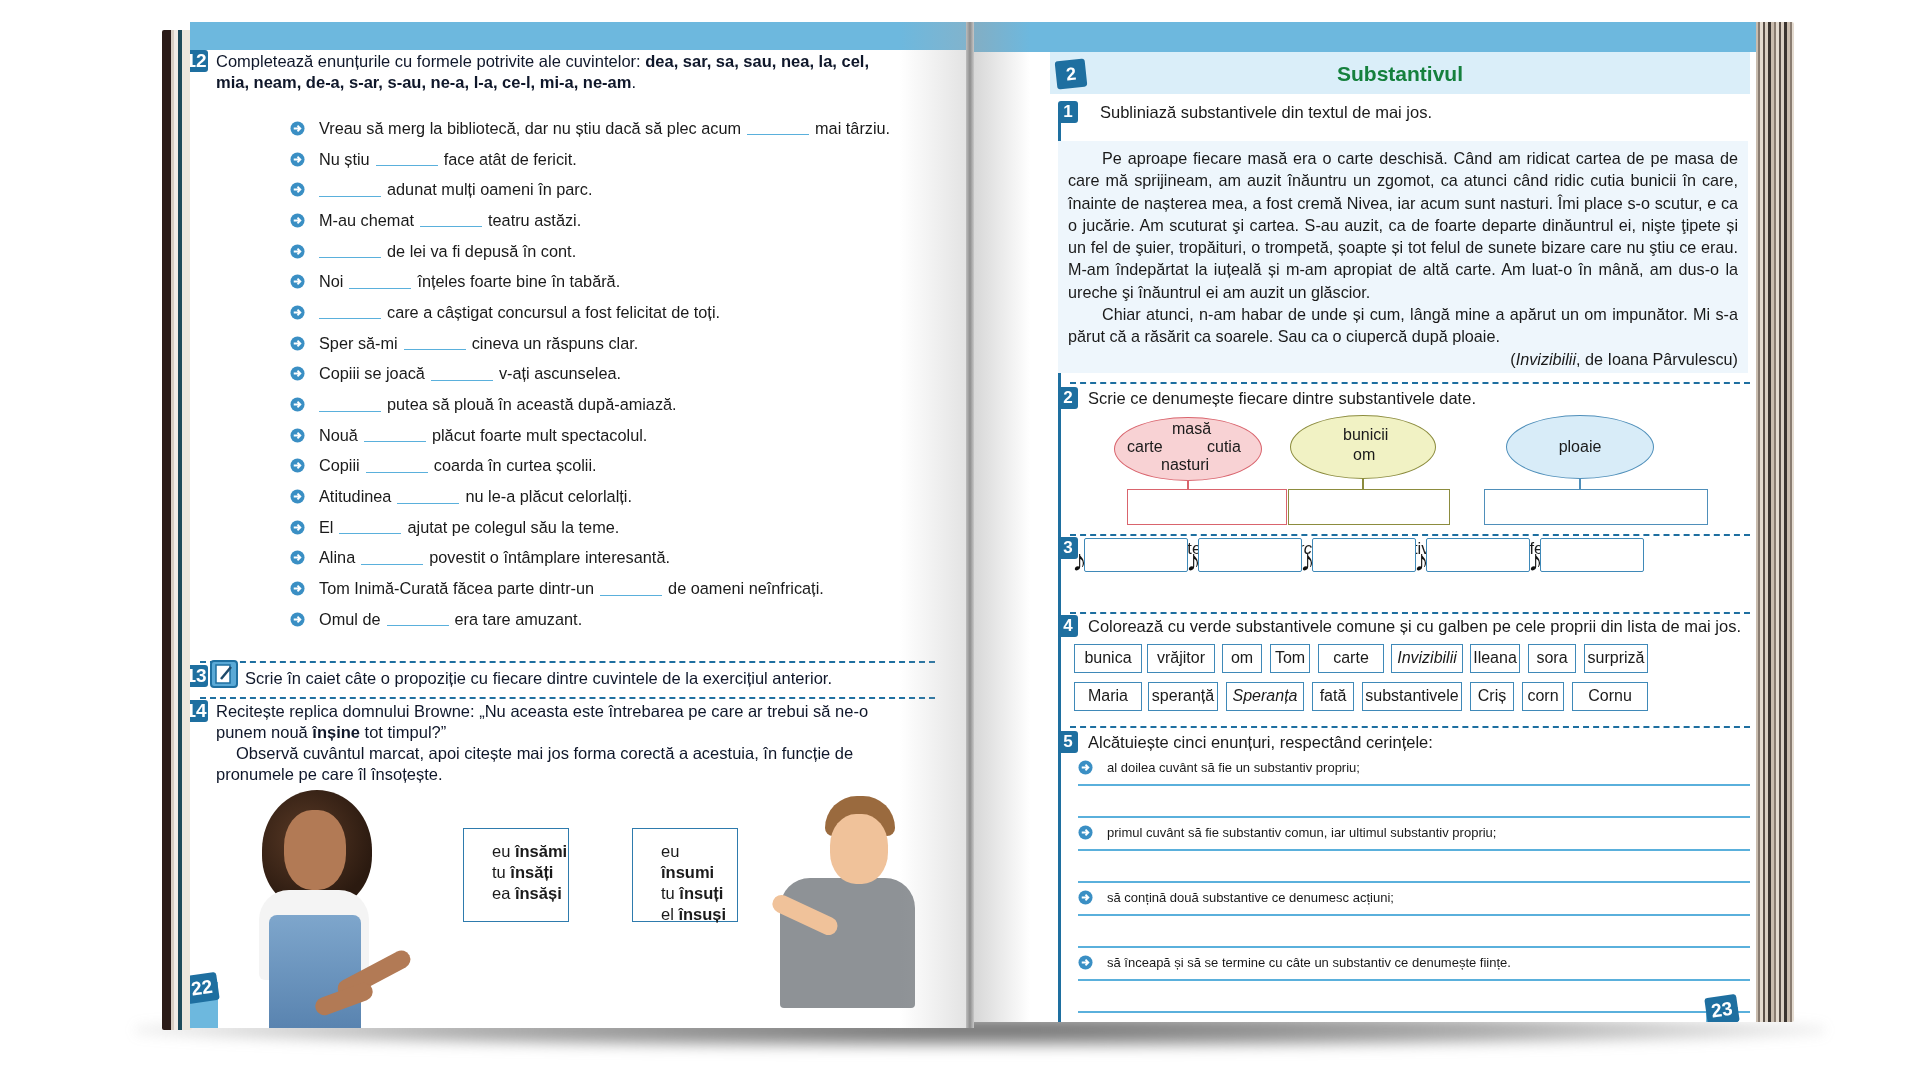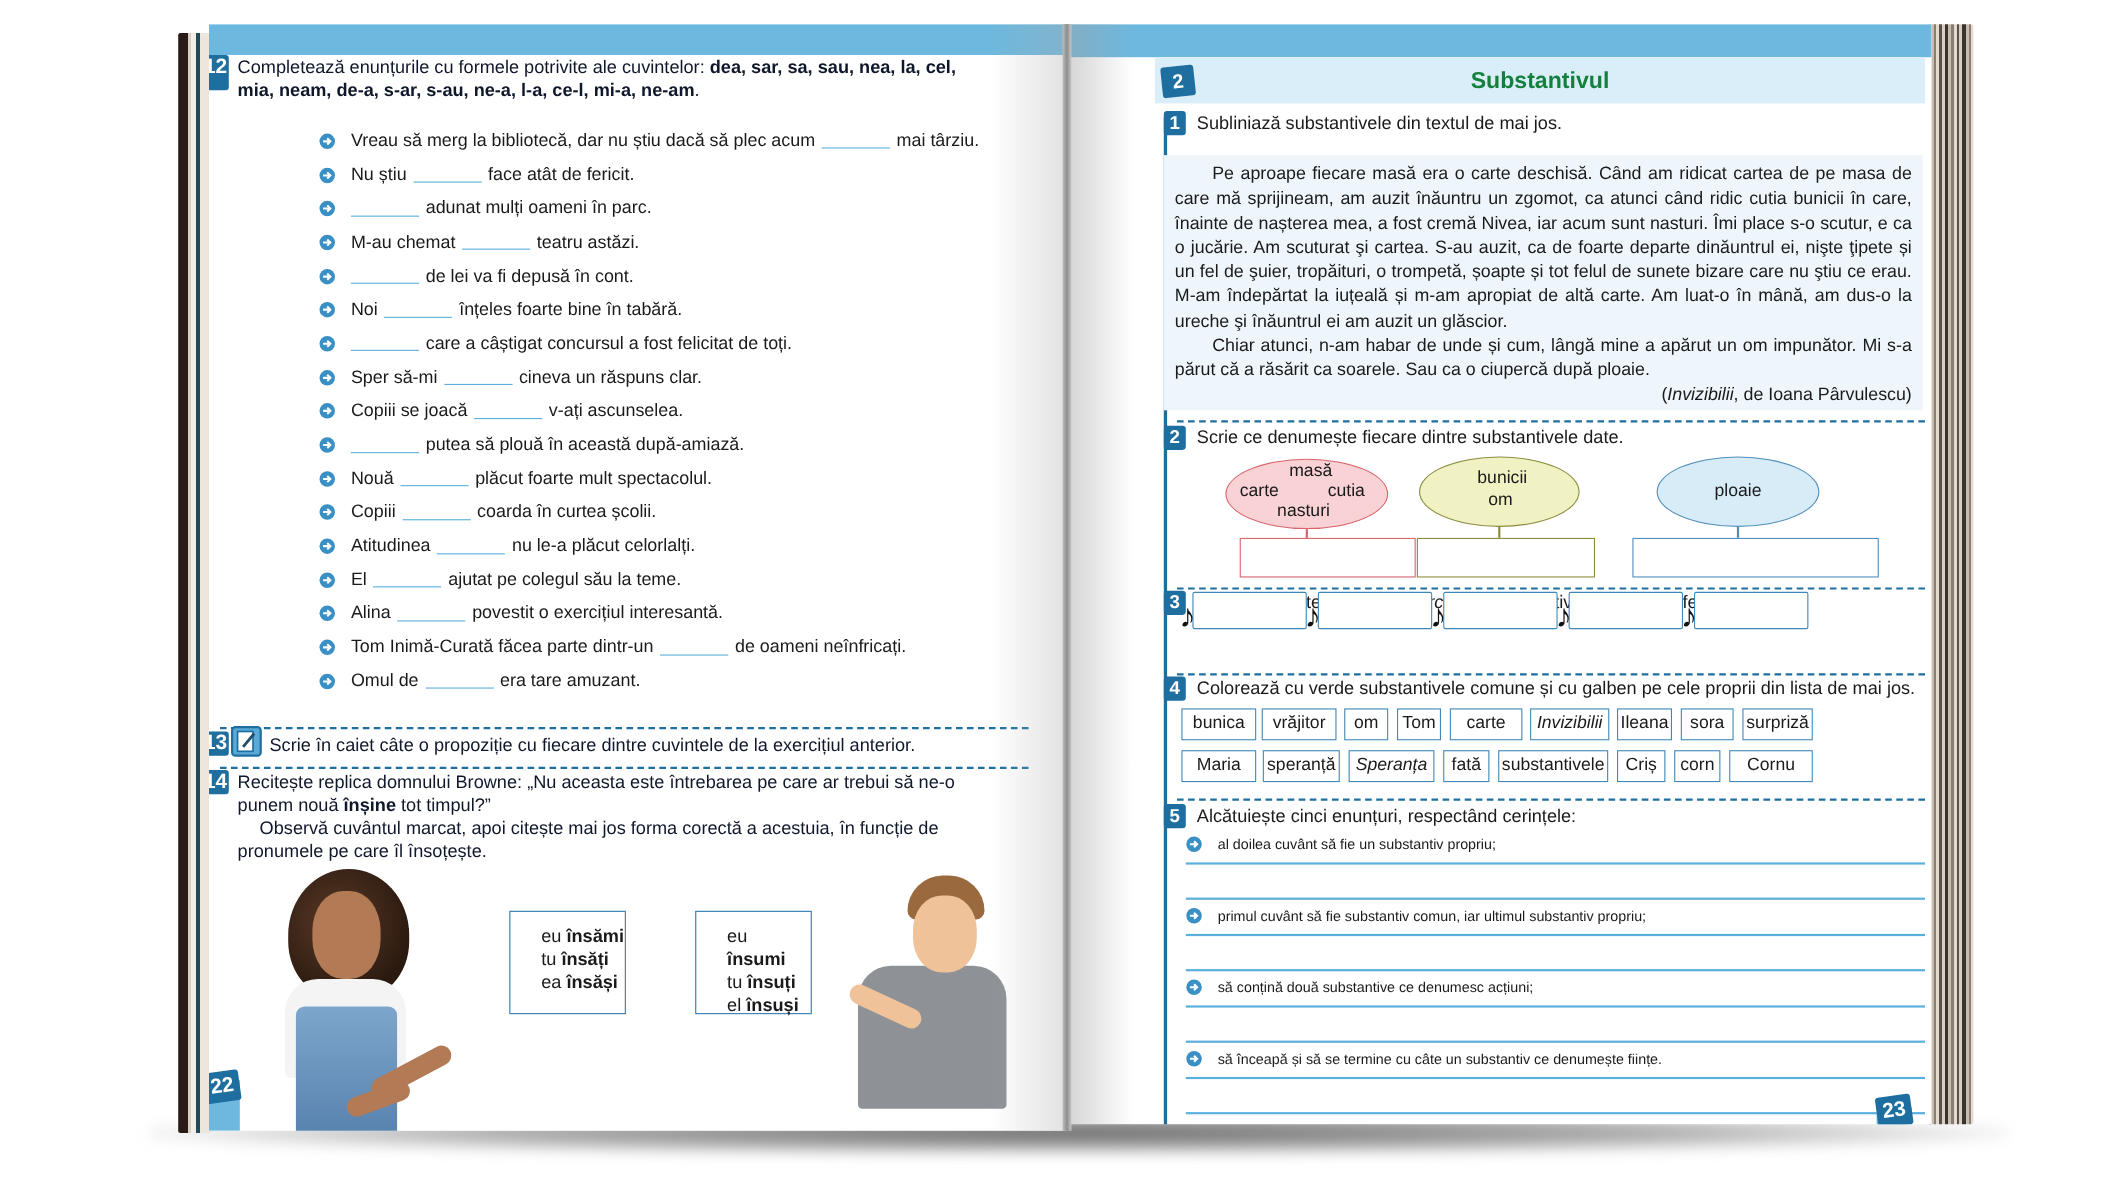--- a/index.html
+++ b/index.html
@@ -89,21 +89,21 @@
 </head>
 <body>
 
 <div class="shadow"></div>
 <div class="cover-left"></div>
 <div class="cover-right"></div>
 
 <div class="page page-left">
   <div class="top-band"></div>
 
-  <div class="exnum" style="left:-6px;top:28px;width:24px;height:32px;">12</div>
+  <div class="exnum" style="left:-6px;top:28px;width:24px;height:22px;">12</div>
   <div class="txt" style="left:26px;top:29px;width:740px;">
     <span>Completează enunțurile cu formele potrivite ale cuvintelor: </span><b>dea, sar, sa, sau, nea, la, cel,</b><br>
     <b>mia, neam, de-a, s-ar, s-au, ne-a, l-a, ce-l, mi-a, ne-am</b><span>.</span>
   </div>
 
   <div class="ex12-list" id="ex12-list">
       <div class="ex12-item">
         <svg class="arrow" viewBox="0 0 16 16">
           <circle cx="8" cy="8" r="7.5" fill="#3a8fc4"></circle>
           <path d="M4 8 H11 M8 5 L11 8 L8 11" stroke="#fff" stroke-width="2" fill="none"></path>
@@ -225,21 +225,21 @@
         <span class="blank" style=""></span>
         <span>ajutat pe colegul său la teme.</span>
       </div>
       <div class="ex12-item">
         <svg class="arrow" viewBox="0 0 16 16">
           <circle cx="8" cy="8" r="7.5" fill="#3a8fc4"></circle>
           <path d="M4 8 H11 M8 5 L11 8 L8 11" stroke="#fff" stroke-width="2" fill="none"></path>
         </svg>
         <span>Alina</span>
         <span class="blank" style=""></span>
-        <span>povestit o exercițiul interesantă.</span>
+        <span>povestit o întâmplare interesantă.</span>
       </div>
       <div class="ex12-item">
         <svg class="arrow" viewBox="0 0 16 16">
           <circle cx="8" cy="8" r="7.5" fill="#3a8fc4"></circle>
           <path d="M4 8 H11 M8 5 L11 8 L8 11" stroke="#fff" stroke-width="2" fill="none"></path>
         </svg>
         <span>Tom Inimă-Curată făcea parte dintr-un</span>
         <span class="blank" style=""></span>
         <span>de oameni neînfricați.</span>
       </div>
@@ -309,21 +309,21 @@
 
 <div class="page page-right">
   <div class="top-band"></div>
   <div class="title-band"></div>
   <div class="chapter-badge">2</div>
   <div class="chapter-title">Substantivul</div>
 
   <div class="vline" style="left:88px;top:85px;height:920px;"></div>
 
   <div class="rex" style="top:79px;">1</div>
-  <div class="rtxt" style="top:80px;">Subliniază substantivele din textul de mai jos.</div>
+  <div class="rtxt" style="top:80px;margin-left:12px;">Subliniază substantivele din textul de mai jos.</div>
   <div class="passage">
     <p>Pe aproape fiecare masă era o carte deschisă. Când am ridicat cartea de pe masa de care mă sprijineam, am auzit înăuntru un zgomot, ca atunci când ridic cutia bunicii în care, înainte de nașterea mea, a fost cremă Nivea, iar acum sunt nasturi. Îmi place s-o scutur, e ca o jucărie. Am scuturat şi cartea. S-au auzit, ca de foarte departe dinăuntrul ei, nişte ţipete și un fel de şuier, tropăituri, o trompetă, șoapte și tot felul de sunete bizare care nu ştiu ce erau. M-am îndepărtat la iuțeală și m-am apropiat de altă carte. Am luat-o în mână, am dus-o la ureche şi înăuntrul ei am auzit un glăscior.</p>
     <p>Chiar atunci, n-am habar de unde și cum, lângă mine a apărut un om impunător. Mi s-a părut că a răsărit ca soarele. Sau ca o ciupercă după ploaie.</p>
     <p class="source"><span>(</span><i>Invizibilii</i><span>, de Ioana Pârvulescu)</span></p>
   </div>
 
   <div class="dash" style="left:100px;top:360px;width:680px;"></div>
   <div class="rex" style="top:365px;">2</div>
   <div class="rtxt" style="top:366px;">Scrie ce denumește fiecare dintre substantivele date.</div>
 

